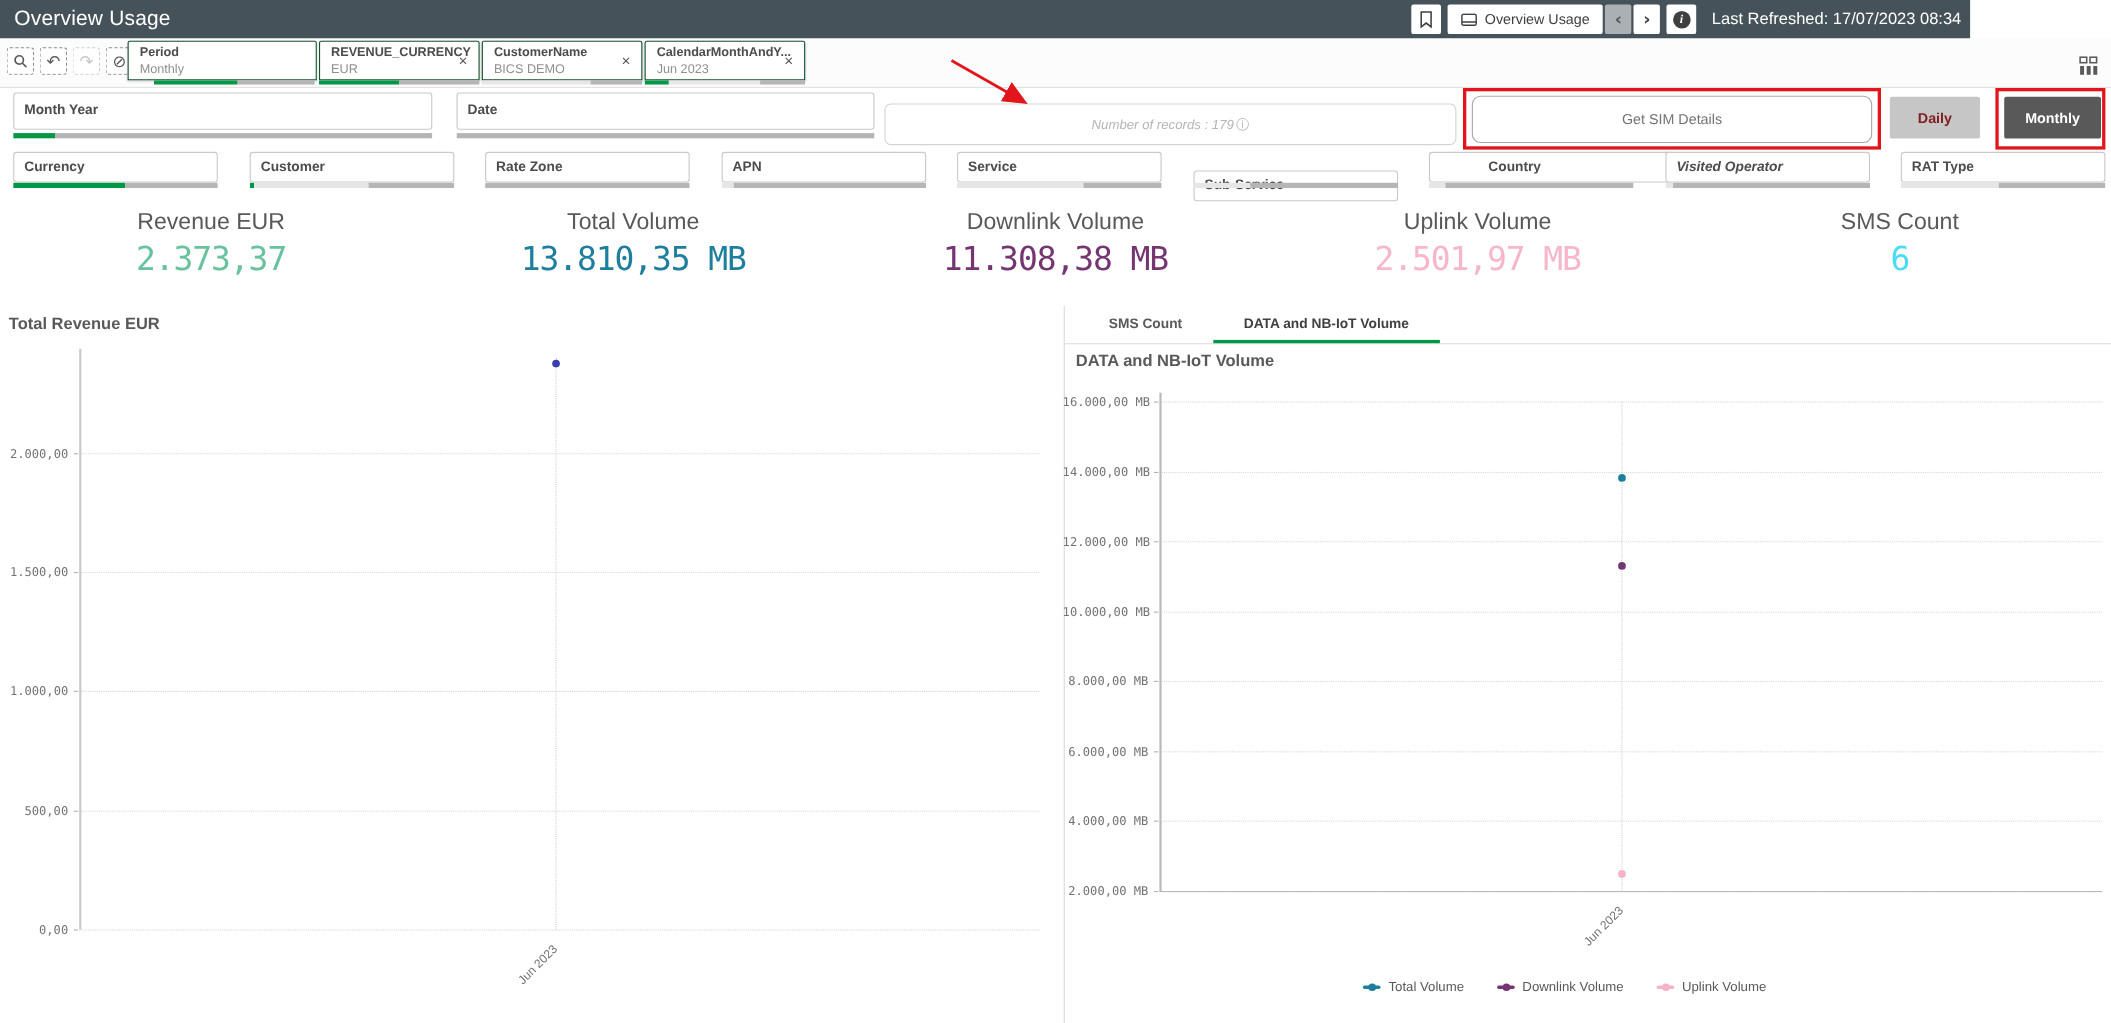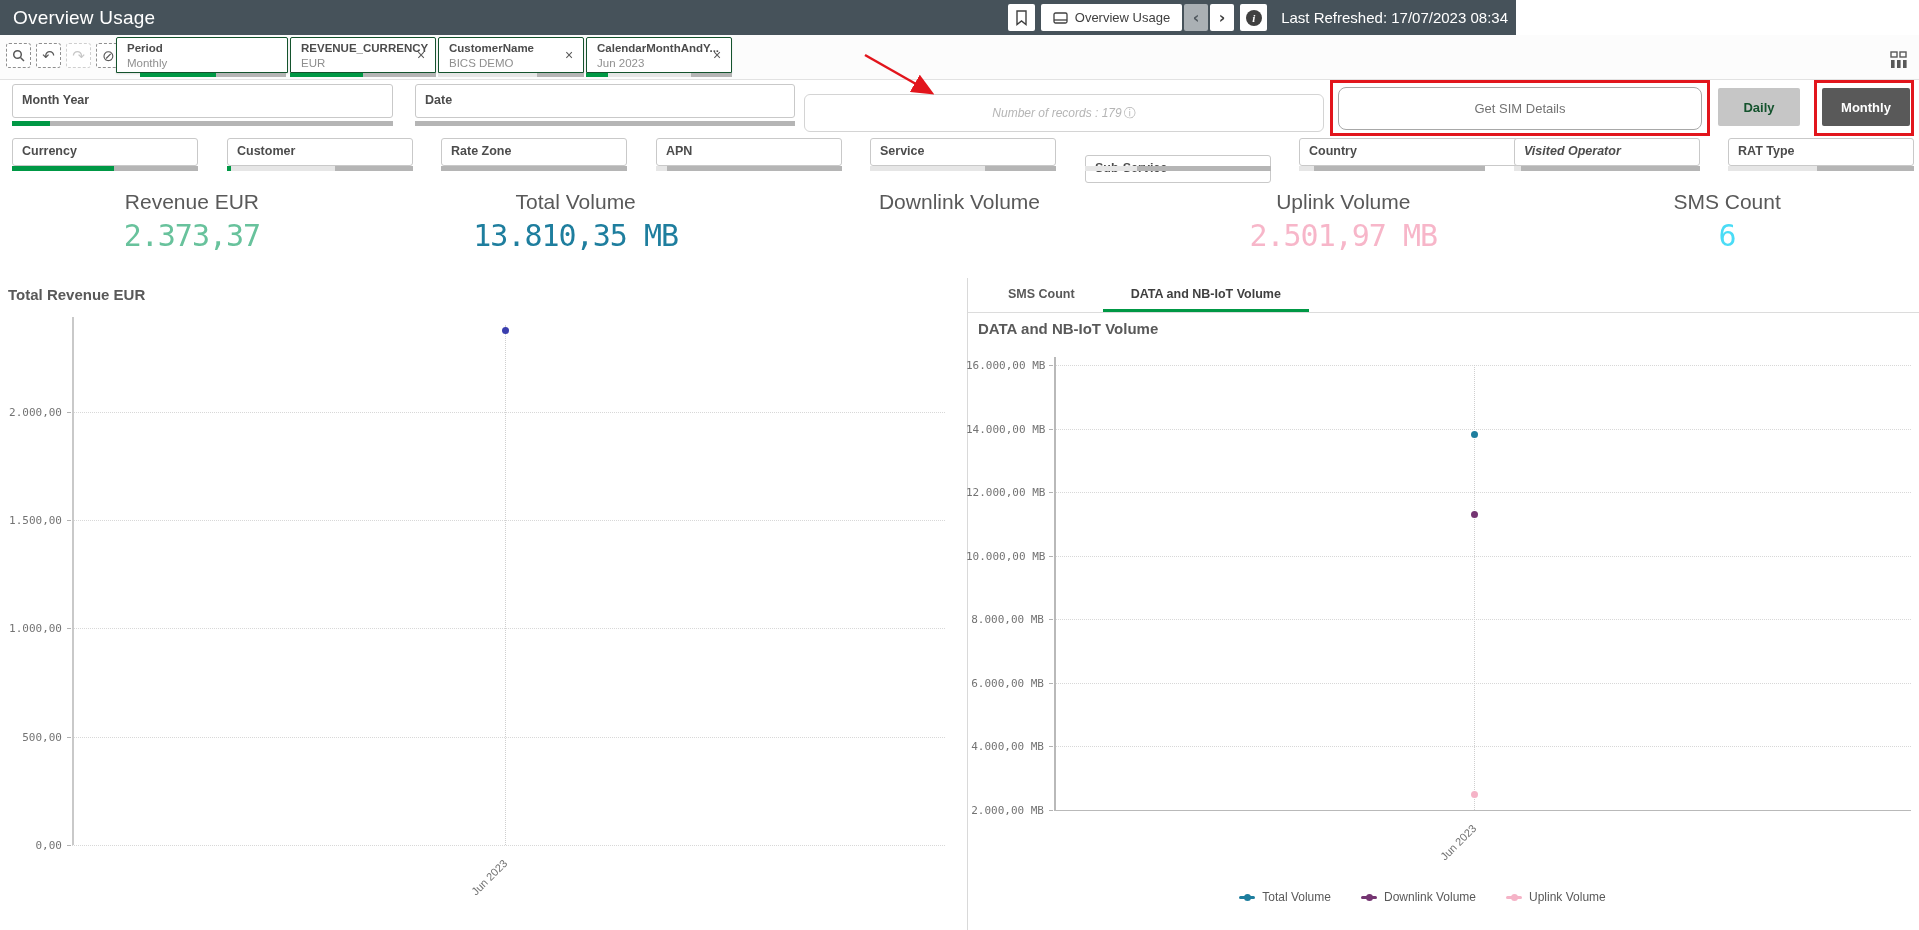--- a/index.html
+++ b/index.html
@@ -1,21 +1,21 @@
 <!DOCTYPE html>
 <html><head>
 <meta charset="utf-8">
 <style>
   * { margin:0; padding:0; box-sizing:border-box; }
   html,body { width:1919px; height:930px; overflow:hidden; background:#fff;
               font-family:"Liberation Sans","DejaVu Sans",sans-serif; }
   .page { position:relative; width:1919px; height:930px; background:#fff; }
 
   
-  .hd { position:absolute; left:0; top:0; width:1516px; height:35px; background:#46525a;
+  .hd { position:absolute; left:0; top:0; width:1791px; height:35px; background:#46525a;
         display:flex; align-items:center; }
   .hd-title { color:#fff; font-size:19px; padding-left:13px; letter-spacing:.2px; }
   .hd-right { position:absolute; right:8px; top:0; height:35px; display:flex; align-items:center; gap:6px; }
   .hbtn { height:27px; background:#fff; border:none; border-radius:2px; display:flex; align-items:center;
           justify-content:center; color:#404040; cursor:pointer; font-family:inherit; }
   .hbtn.sq { width:27px; }
   .hgroup { display:flex; gap:2px; }
   .sheetbtn { padding:0 12px; font-size:13px; gap:7px; color:#404040; }
   .chev { width:24px; font-size:16px; color:#404040; font-weight:bold; }
   .chev.disabled { background:#aab0b4; color:#50585e; }
@@ -43,21 +43,21 @@
   .lbox { position:absolute; background:#fff; border:1px solid #c9c9c9; border-radius:3px; cursor:pointer; }
   .lbox-label { font-size:12.5px; font-weight:bold; color:#4c4c4c; padding:8px 0 0 9px; white-space:nowrap; overflow:hidden; }
   .records { position:absolute; left:804px; top:84px; width:520px; height:38px; border:1px solid #d4d4d4;
              border-radius:6px; background:#fff; display:flex; align-items:center; justify-content:center;
              font-size:12px; font-style:italic; color:#b5b5b5;margin-top:10px; }
   .btn-sim { position:absolute; left:1338px; top:87px; width:364px; height:43px; background:#fff;
              border:1px solid #a8a8a8; border-radius:8px; font-size:13px; color:#737373;
              font-family:inherit; cursor:pointer; }
   .btn-toggle { position:absolute; top:88px; height:38px; border:none; border-radius:2px; font-size:13px;
                 font-weight:bold; font-family:inherit; cursor:pointer; }
-  .btn-daily { left:1718px; width:82px; background:#c6c6c6; color:#14532d; }
+  .btn-daily { left:1718px; width:82px; background:#c6c6c6; color:#7f1d1d; }
   .btn-monthly { left:1822px; width:88px; background:#595959; color:#fff; }
 
   
   .kpis { position:absolute; left:0; top:180px; width:1919px; height:92px; display:flex; }
   .kpi { flex:1; text-align:center; }
   .kpi-label { font-size:21px; color:#595959; margin-top:10px; }
   .kpi-value { font-size:30px; margin-top:4px; font-family:"DejaVu Sans Mono",monospace; letter-spacing:-1px; }
 
   
   .chart-left { position:absolute; left:0; top:278px; width:960px; height:652px; }
@@ -248,21 +248,21 @@
         <div style="width: 62%; background: rgb(230, 230, 230);"></div>
         <div style="width: 38%; background: rgb(181, 181, 181);"></div>
       </div>
       <div class="lbox" style="left: 1085px; top: 138px; width: 186px; height: 28px; margin-top: 17px;">
         <div class="lbox-label" style="padding-top: 5px;">Sub-Service</div>
       </div>
       <div class="selbar" style="left: 1085px; top: 166px; width: 186px; height: 5px;">
         <div style="width: 28%; background: rgb(230, 230, 230);"></div>
         <div style="width: 72%; background: rgb(181, 181, 181);"></div>
       </div>
-      <div class="lbox" style="left: 1299px; top: 138px; width: 222px; height: 28px;">
+      <div class="lbox" style="left: 1299px; top: 138px; width: 222px; height: 28px; padding-left: 44px;">
         <div class="lbox-label" style="padding-top: 5px;">Country</div>
       </div>
       <div class="selbar" style="left: 1299px; top: 166px; width: 186px; height: 5px;">
         <div style="width: 8%; background: rgb(230, 230, 230);"></div>
         <div style="width: 92%; background: rgb(181, 181, 181);"></div>
       </div>
       <div class="lbox" style="left: 1514px; top: 138px; width: 186px; height: 28px; font-style: italic;">
         <div class="lbox-label" style="padding-top: 5px;">Visited Operator</div>
       </div>
       <div class="selbar" style="left: 1514px; top: 166px; width: 186px; height: 5px;">
@@ -282,20 +282,21 @@
     <div class="kpi">
       <div class="kpi-label">Revenue EUR</div>
       <div class="kpi-value" style="color: rgb(104, 194, 156);">2.373,37</div>
     </div>
     <div class="kpi">
       <div class="kpi-label">Total Volume</div>
       <div class="kpi-value" style="color: rgb(30, 126, 158);">13.810,35 MB</div>
     </div>
     <div class="kpi">
       <div class="kpi-label">Downlink Volume</div>
+      <div class="kpi-value" style="color: rgb(117, 53, 114);">11.308,38 MB</div>
     </div>
     <div class="kpi">
       <div class="kpi-label">Uplink Volume</div>
       <div class="kpi-value" style="color: rgb(247, 182, 201);">2.501,97 MB</div>
     </div>
     <div class="kpi">
       <div class="kpi-label">SMS Count</div>
       <div class="kpi-value" style="color: rgb(74, 220, 246);">6</div>
     </div>
   </div>

